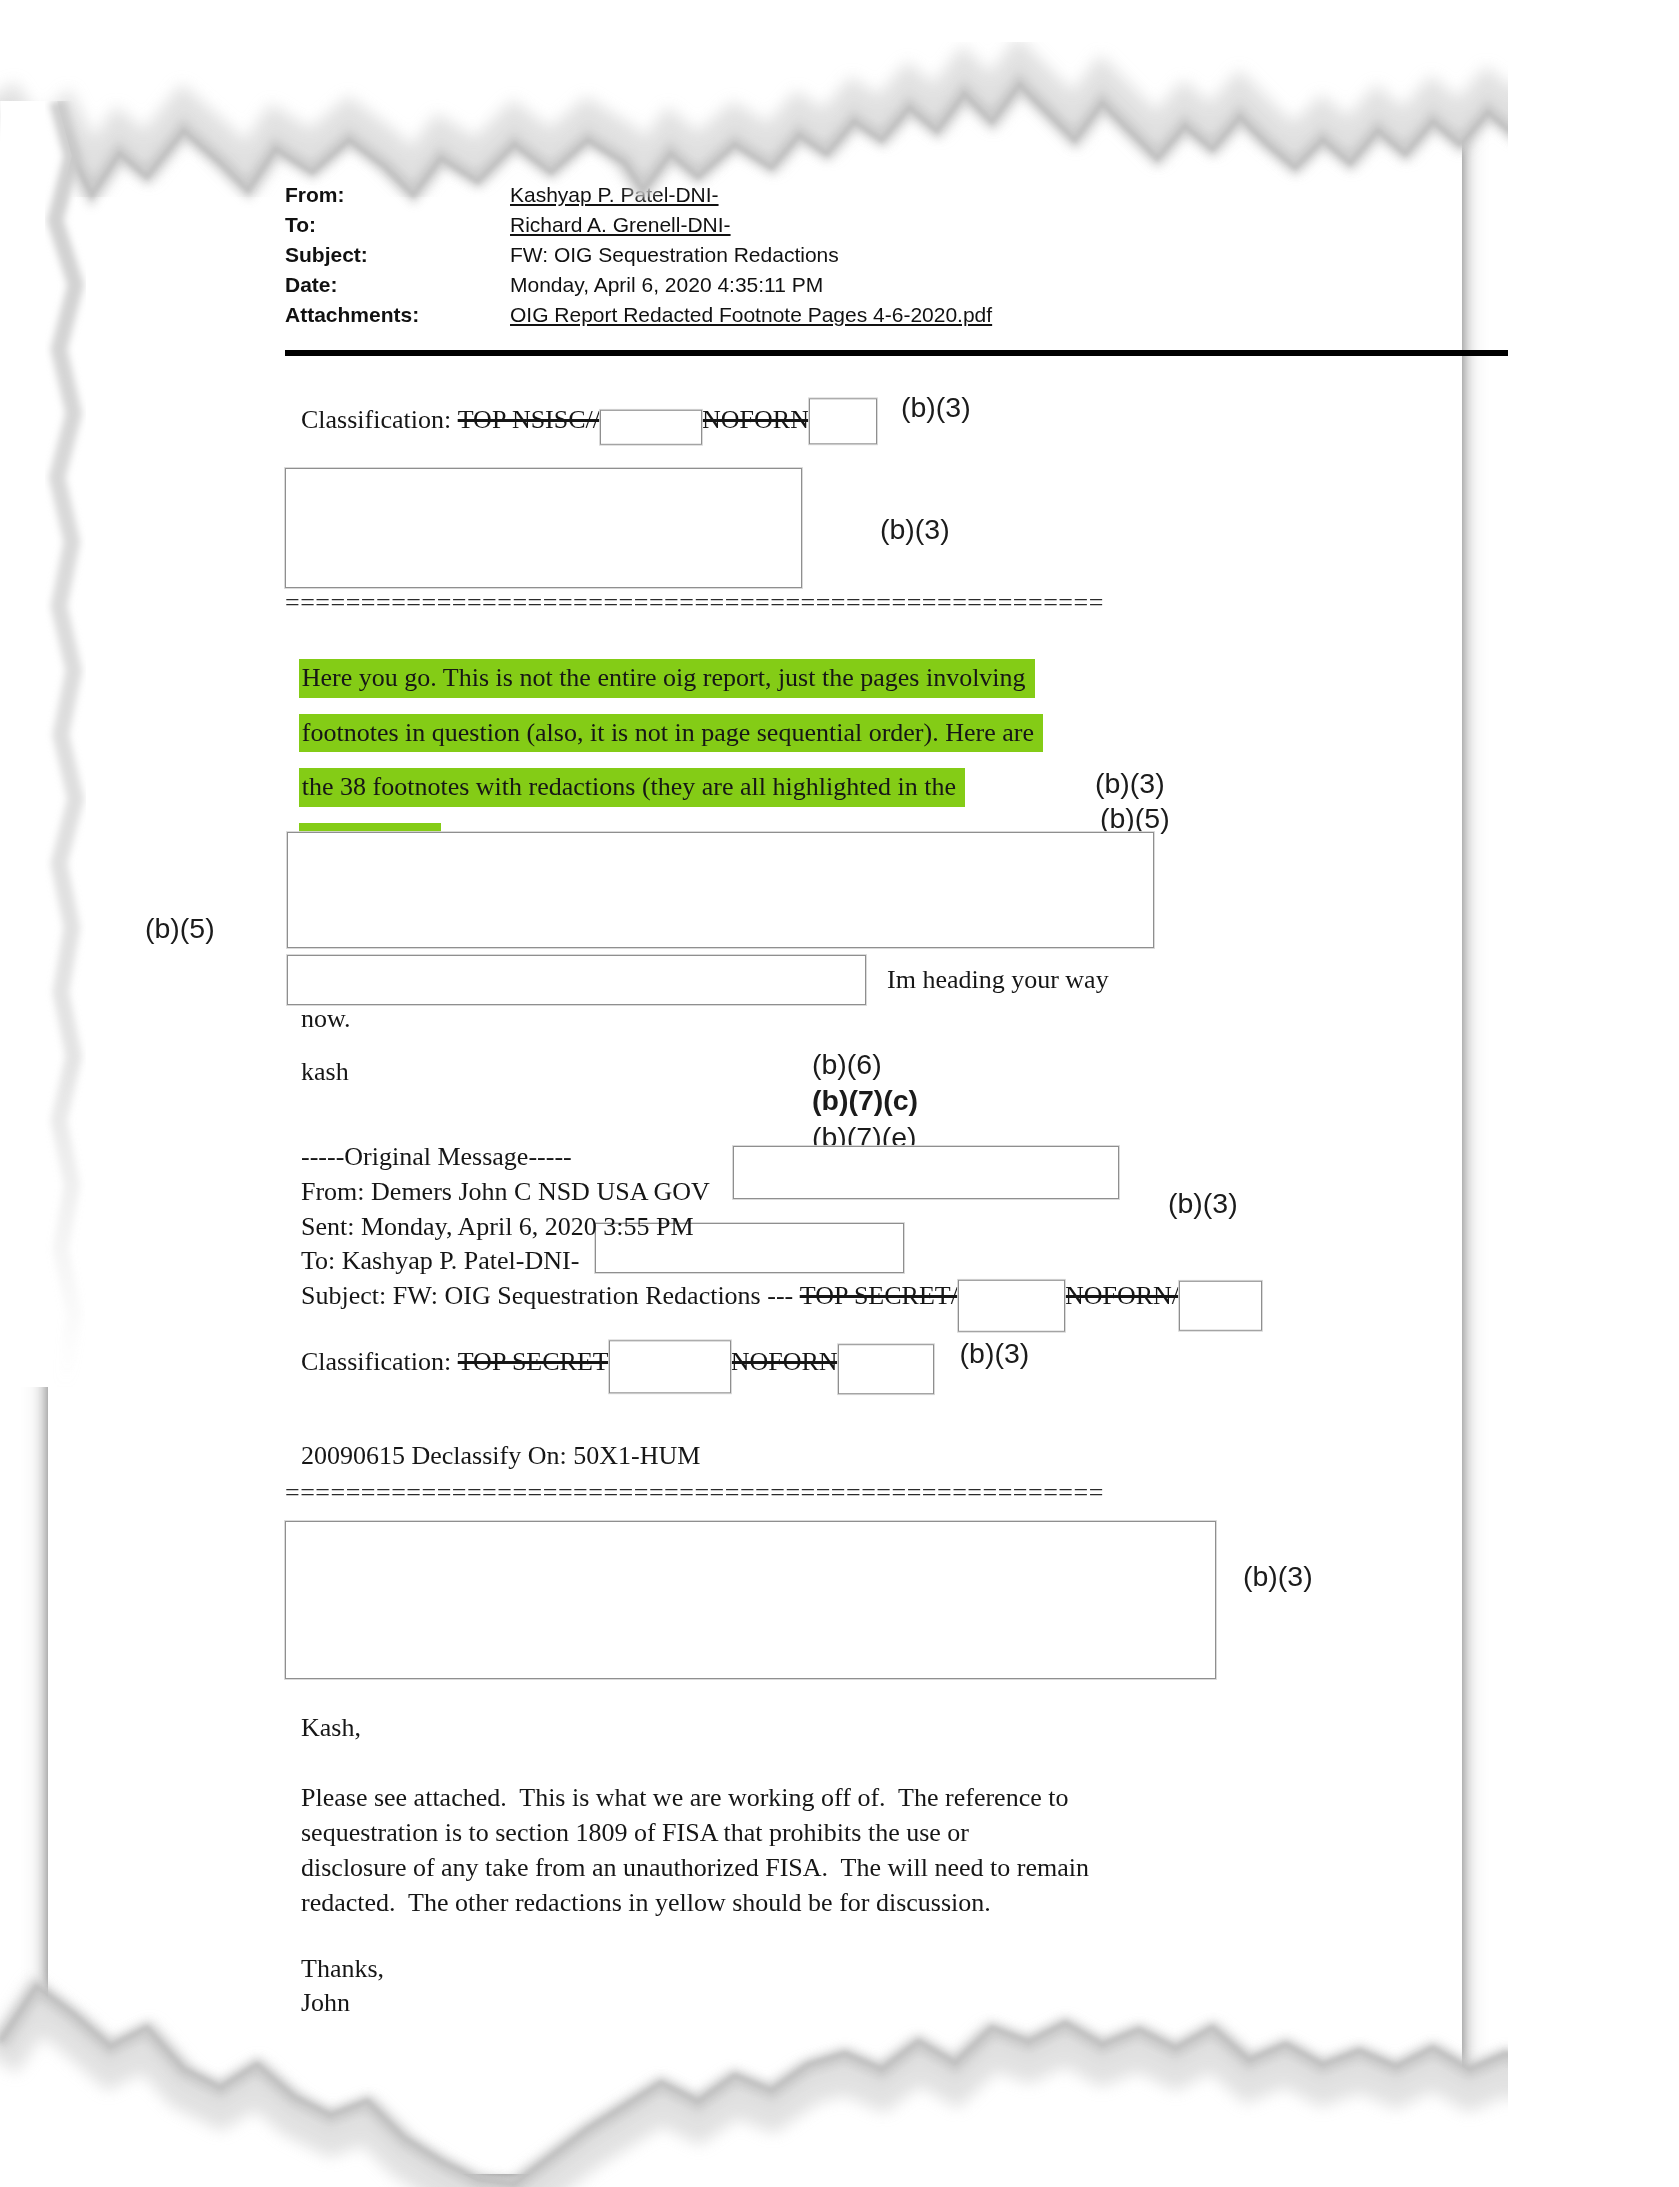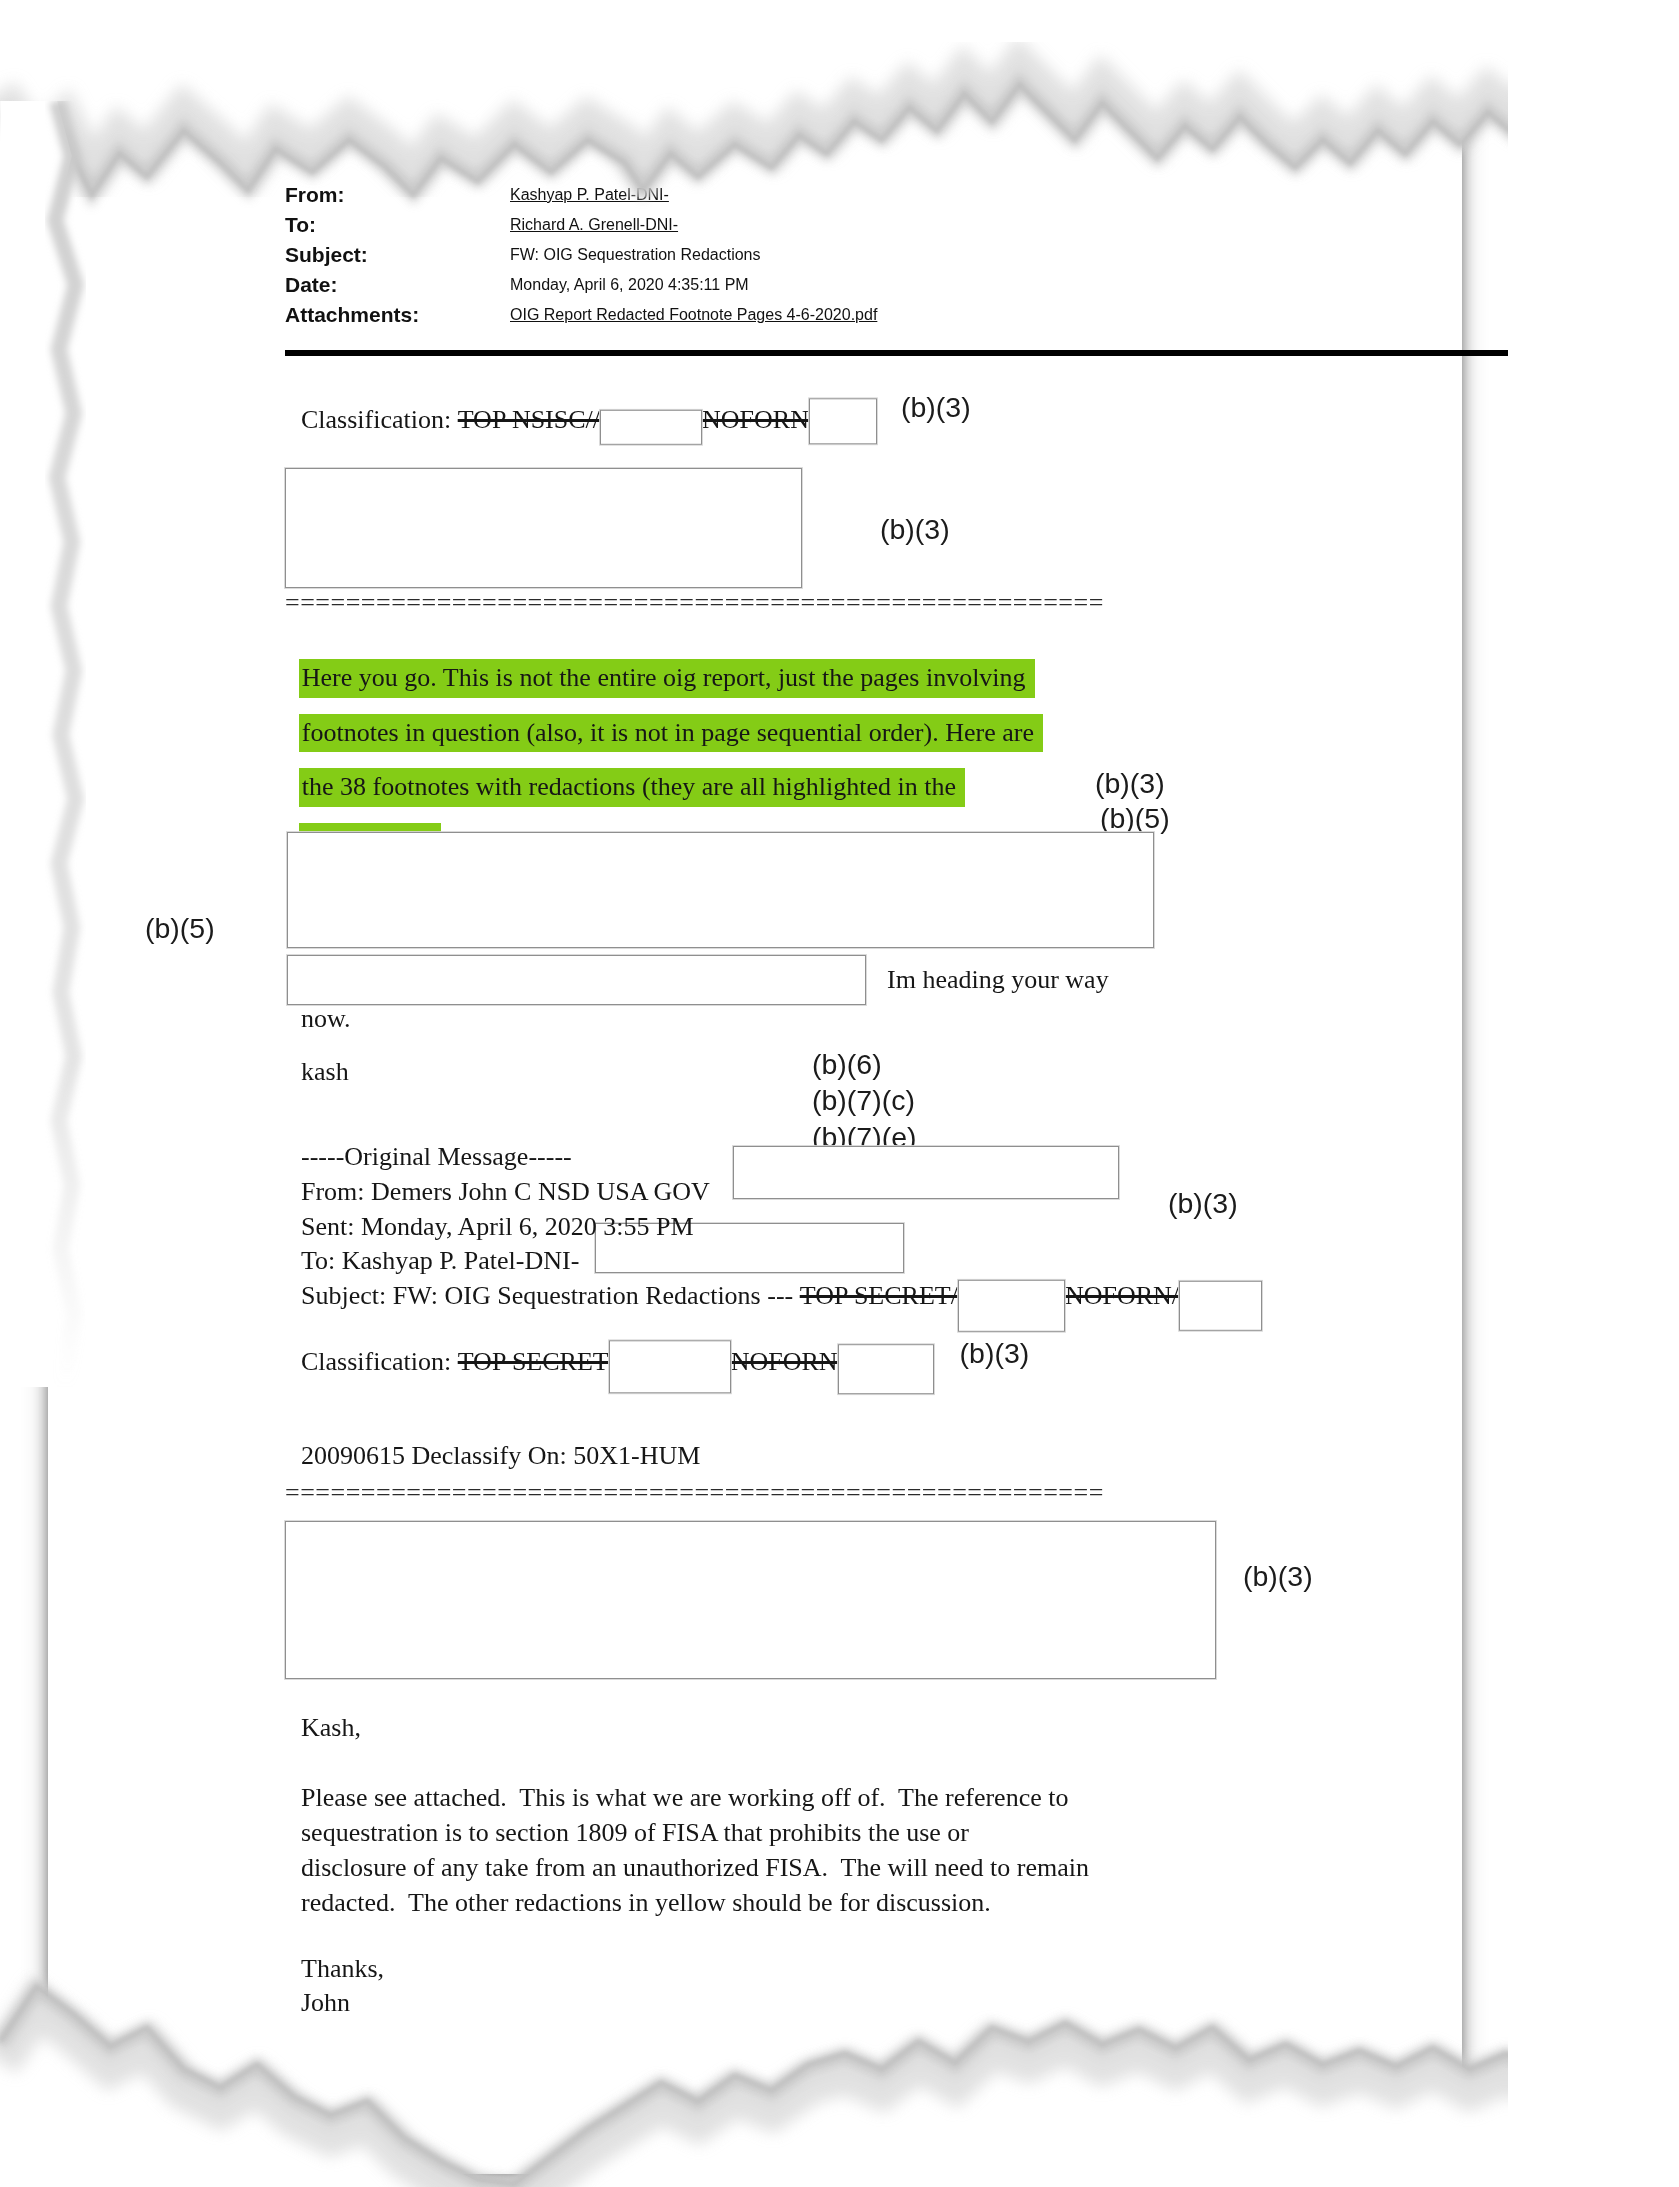--- a/index.html
+++ b/index.html
@@ -8,21 +8,21 @@
   .page{position:absolute;left:48px;top:24px;right:46px;bottom:13px;background:#fff;
         box-shadow:0 0 12px rgba(0,0,0,.40), 0 7.3px 24px rgba(0,0,0,.28);}
   .abs{position:absolute;}
   .serif{font-family:"Liberation Serif", serif;font-size:26px;line-height:35px;color:#161616;white-space:nowrap;margin-left:16px;}
   .pre{white-space:pre;}
   .strike{text-decoration:line-through;text-decoration-thickness:2.8px;}
   .rbox{background:#fff;border:1.8px solid #8f8f8f;box-shadow:0 0 0 0.9px #d6d6d6;}
   .blabel{font-family:"Liberation Sans", sans-serif;font-size:28.5px;line-height:31px;color:#1b1b1b;white-space:nowrap;}
   .hdr-row{display:flex;line-height:30px;}
   .hdr-label{width:225px;font-family:"Liberation Sans", sans-serif;font-weight:bold;font-size:21px;color:#111;}
-  .hdr-value{font-family:"Liberation Sans", sans-serif;font-size:16px;color:#111;}
+  .hdr-value{font-family:"Liberation Sans", sans-serif;font-size:21px;color:#111;}
   .u{text-decoration:underline;}
   .rule{background:#000;height:6.4px;}
   .hl-line{display:table;background:#84cc16;padding:0.9px 9.2px 2.8px 2.8px;margin:16px;}
   .flexline{display:flex;align-items:baseline;}
   .eq{font-family:"Liberation Serif", serif;font-size:26px;letter-spacing:0.5px;color:#2a2a2a;white-space:nowrap;}
   svg.torn{position:absolute;left:0;pointer-events:none;}
 </style>
 </head>
 <body>
 
@@ -81,21 +81,21 @@
   <div class="abs rbox" style="left:287px;top:832px;width:865px;height:114px;"></div>
   <span class="abs blabel" style="left:145px;top:913px;">(b)(5)</span>
 
   <div class="abs rbox" style="left:287px;top:955px;width:577px;height:48px;"></div>
   <span class="abs serif" style="left:871px;top:962px;">Im heading your way</span>
   <span class="abs serif" style="left:285px;top:1001px;">now.</span>
 
   <span class="abs serif" style="left:285px;top:1054px;">kash</span>
 
   <span class="abs blabel" style="left:812px;top:1049px;">(b)(6)</span>
-  <span class="abs blabel" style="left:812px;top:1085px;">(b)(7)(c)</span>
+  <span class="abs blabel" style="left:812px;top:1085px;font-weight:bold;">(b)(7)(c)</span>
   <span class="abs blabel" style="left:812px;top:1122px;">(b)(7)(e)</span>
 
   <div class="abs rbox" style="left:733px;top:1146px;width:384px;height:51px;"></div>
   <div class="abs rbox" style="left:595px;top:1223px;width:307px;height:48px;"></div>
   <span class="abs blabel" style="left:1168px;top:1188px;">(b)(3)</span>
 
   <span class="abs serif" style="left:285px;top:1139px;">-----Original Message-----</span>
   <span class="abs serif" style="left:285px;top:1174px;">From: Demers John C NSD USA GOV</span>
   <span class="abs serif" style="left:285px;top:1209px;text-align:center;">Sent: Monday, April 6, 2020 3:55 PM</span>
   <span class="abs serif" style="left:285px;top:1243px;">To: Kashyap P. Patel-DNI-</span>

